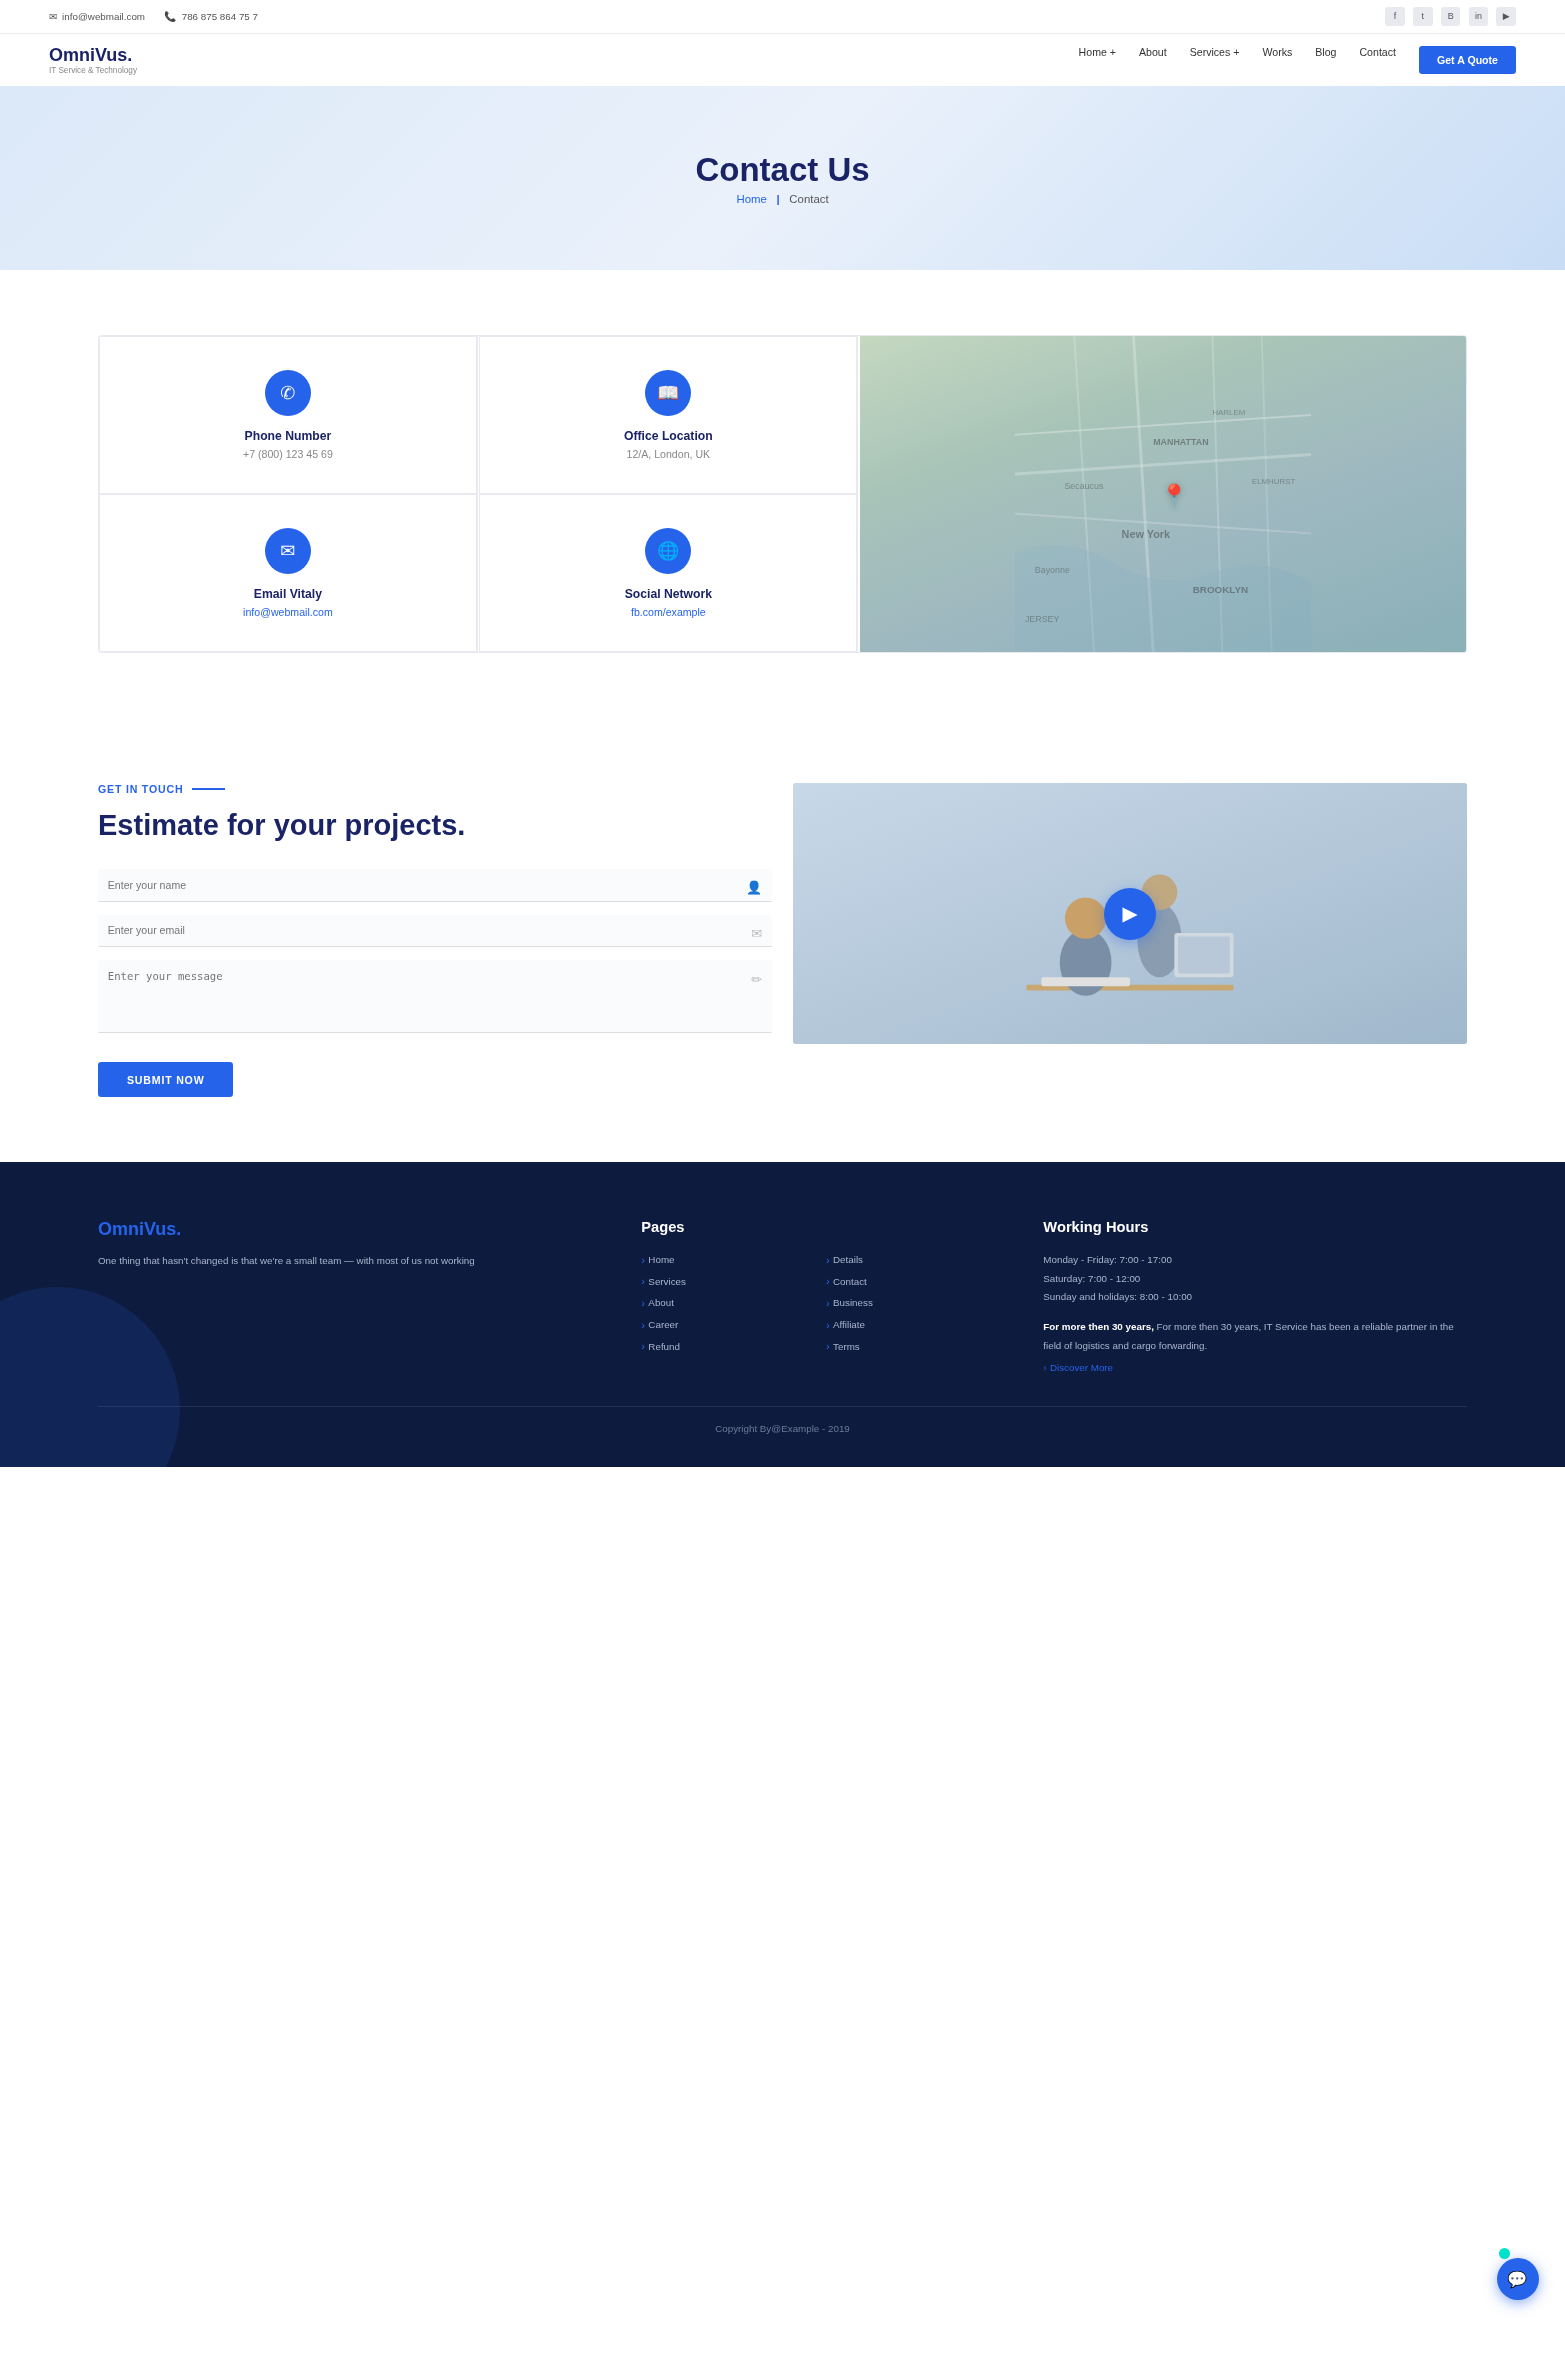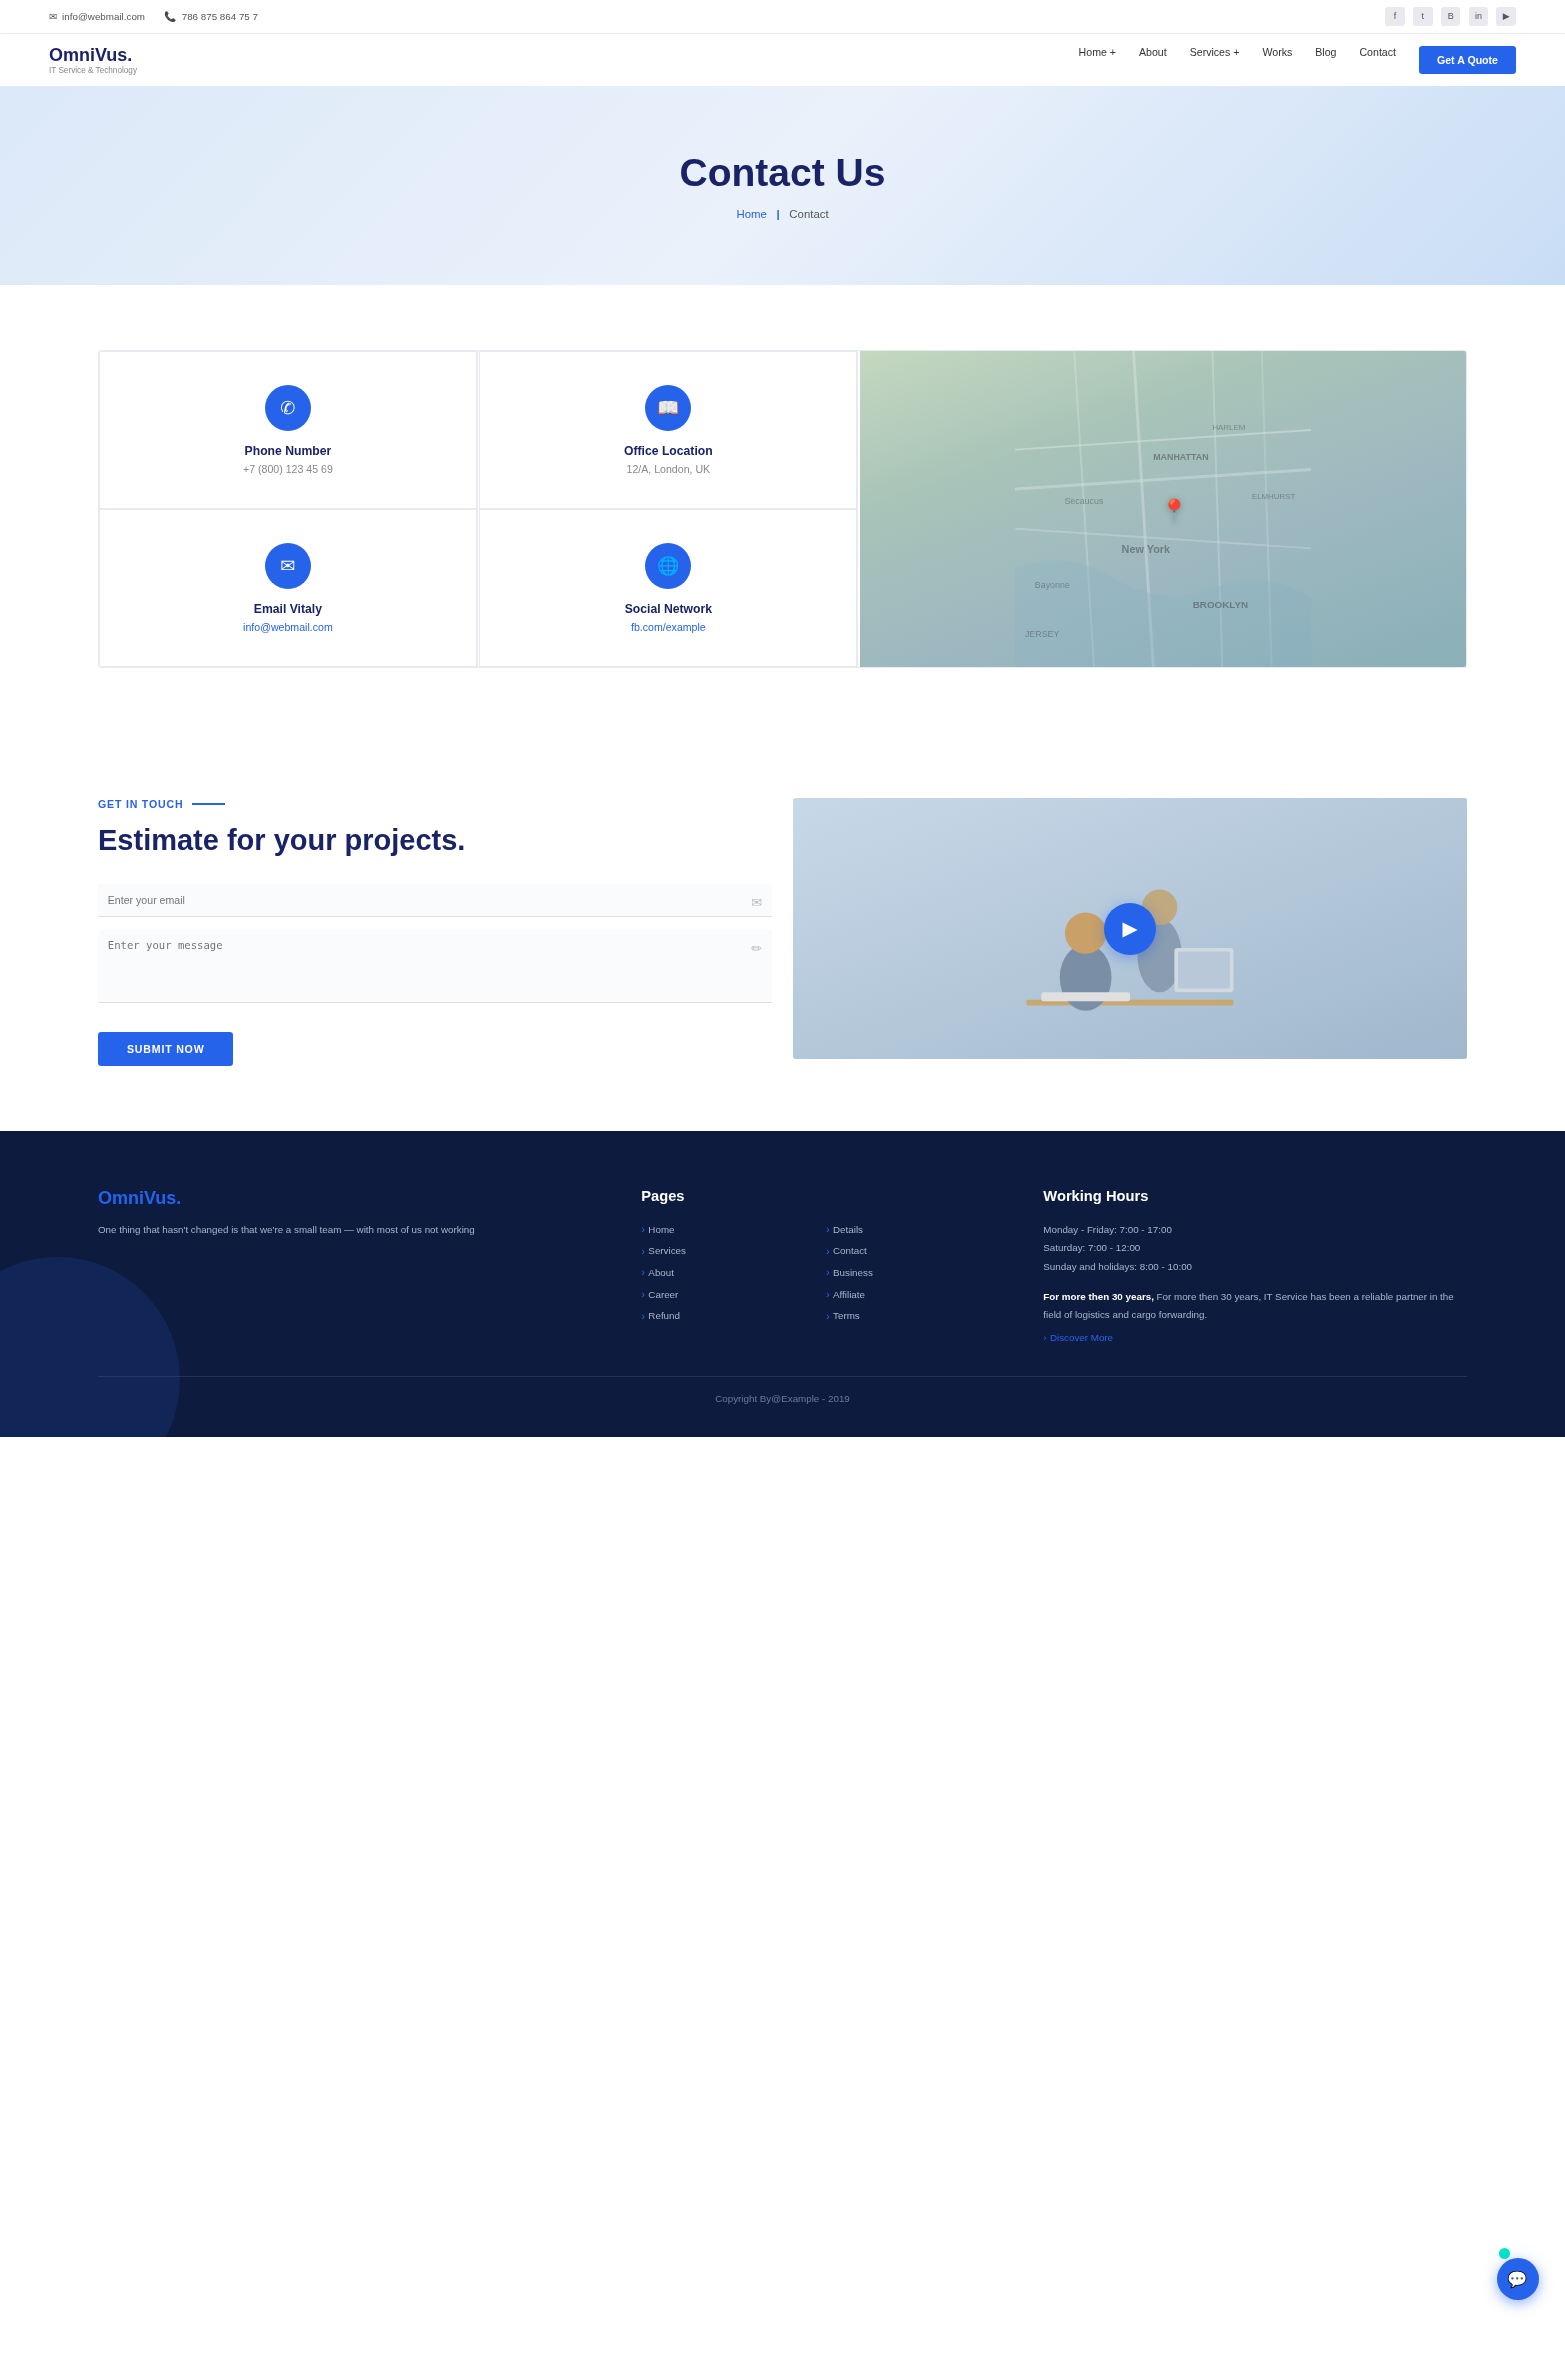--- a/index.html
+++ b/index.html
@@ -42,21 +42,21 @@
       font-weight: 600;
       cursor: pointer;
     }
 
     
     .hero-banner {
       background: linear-gradient(135deg, #dce9f8 0%, #eaf1fb 50%, #c8ddf5 100%);
       padding: 65px 49px;
       text-align: center;
     }
-    .hero-banner h1 { font-size: 39px; font-weight: 800; color: #1a2366; margin-bottom: 13px; }
+    .hero-banner h1 { font-size: 33px; font-weight: 800; color: #1a2366; margin-bottom: 4px; }
     .breadcrumb { font-size: 11.4px; color: #555; }
     .breadcrumb a { color: #2563eb; text-decoration: none; }
     .breadcrumb .sep { margin: 0 6.5px; color: #2563eb; font-weight: 700; }
 
     
     .contact-section {
       padding: 65px 98px;
       background: #fff;
     }
     .contact-grid {
@@ -415,20 +415,24 @@
       <div class="map-pin" style="position:absolute;top:55%;left:52%;font-size:23px;color:#2563eb;z-index:3;">📍</div>
     </div>
   </div>
 </section>
 
 <section class="estimate-section">
   <div class="estimate-inner">
     <div class="estimate-left">
       <div class="section-tag">Get In Touch</div>
       <h2>Estimate for your projects.</h2>
+      <div class="form-group">
+        <input type="text" placeholder="Enter your name" style="">
+        <span class="form-icon">👤</span>
+      </div>
       <div class="form-group">
         <input type="email" placeholder="Enter your email" style="">
         <span class="form-icon">✉</span>
       </div>
       <div class="form-group">
         <textarea placeholder="Enter your message" style=""></textarea>
         <span class="form-icon">✏</span>
       </div>
       <button class="btn-submit">Submit Now</button>
     </div>

